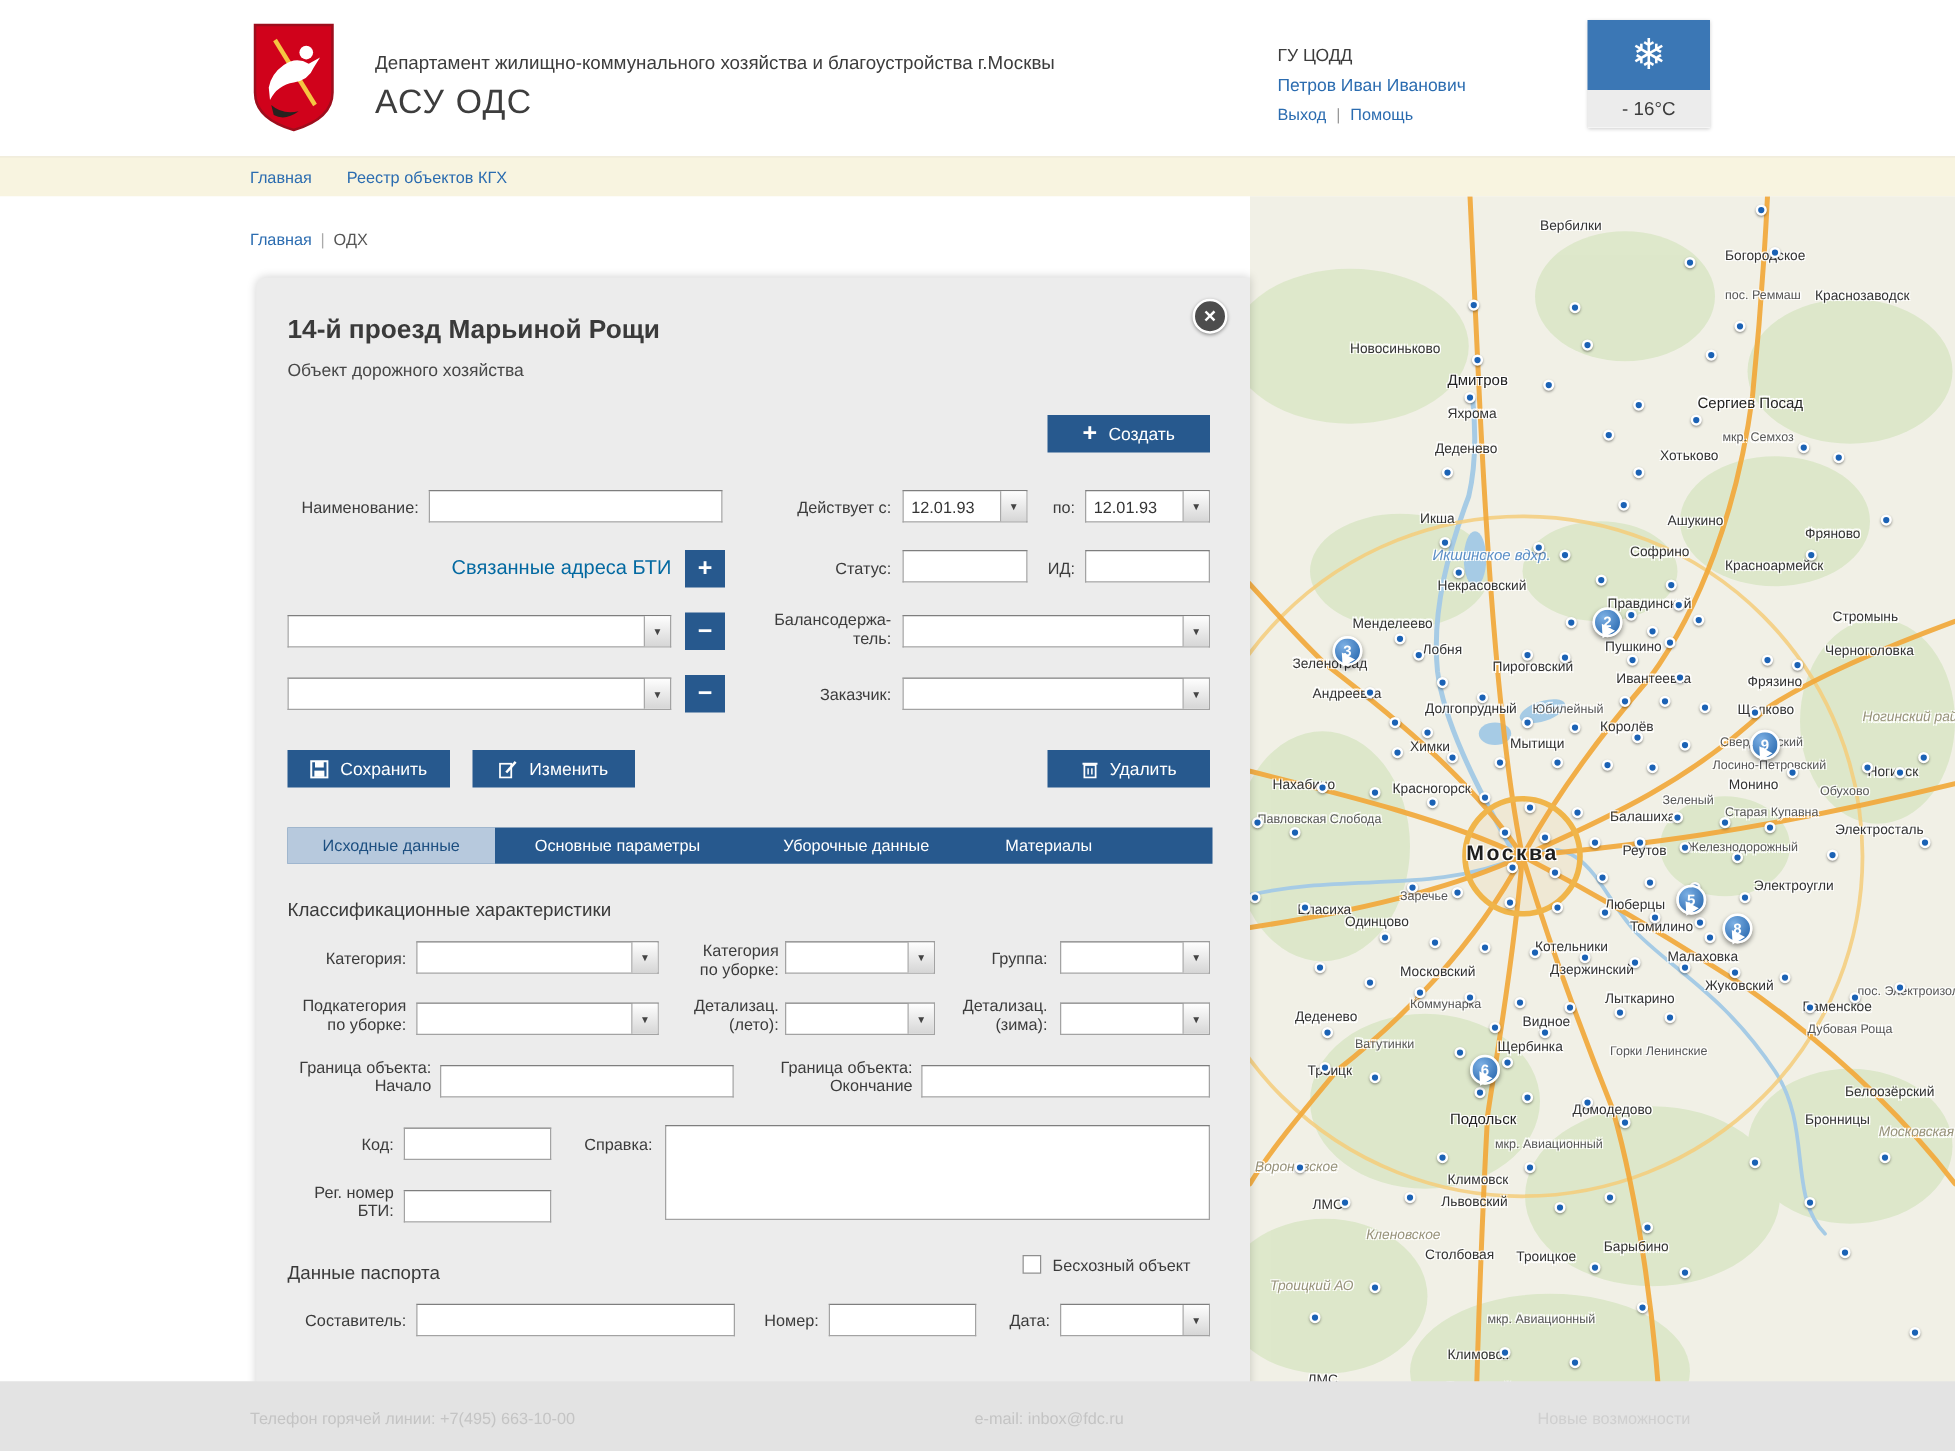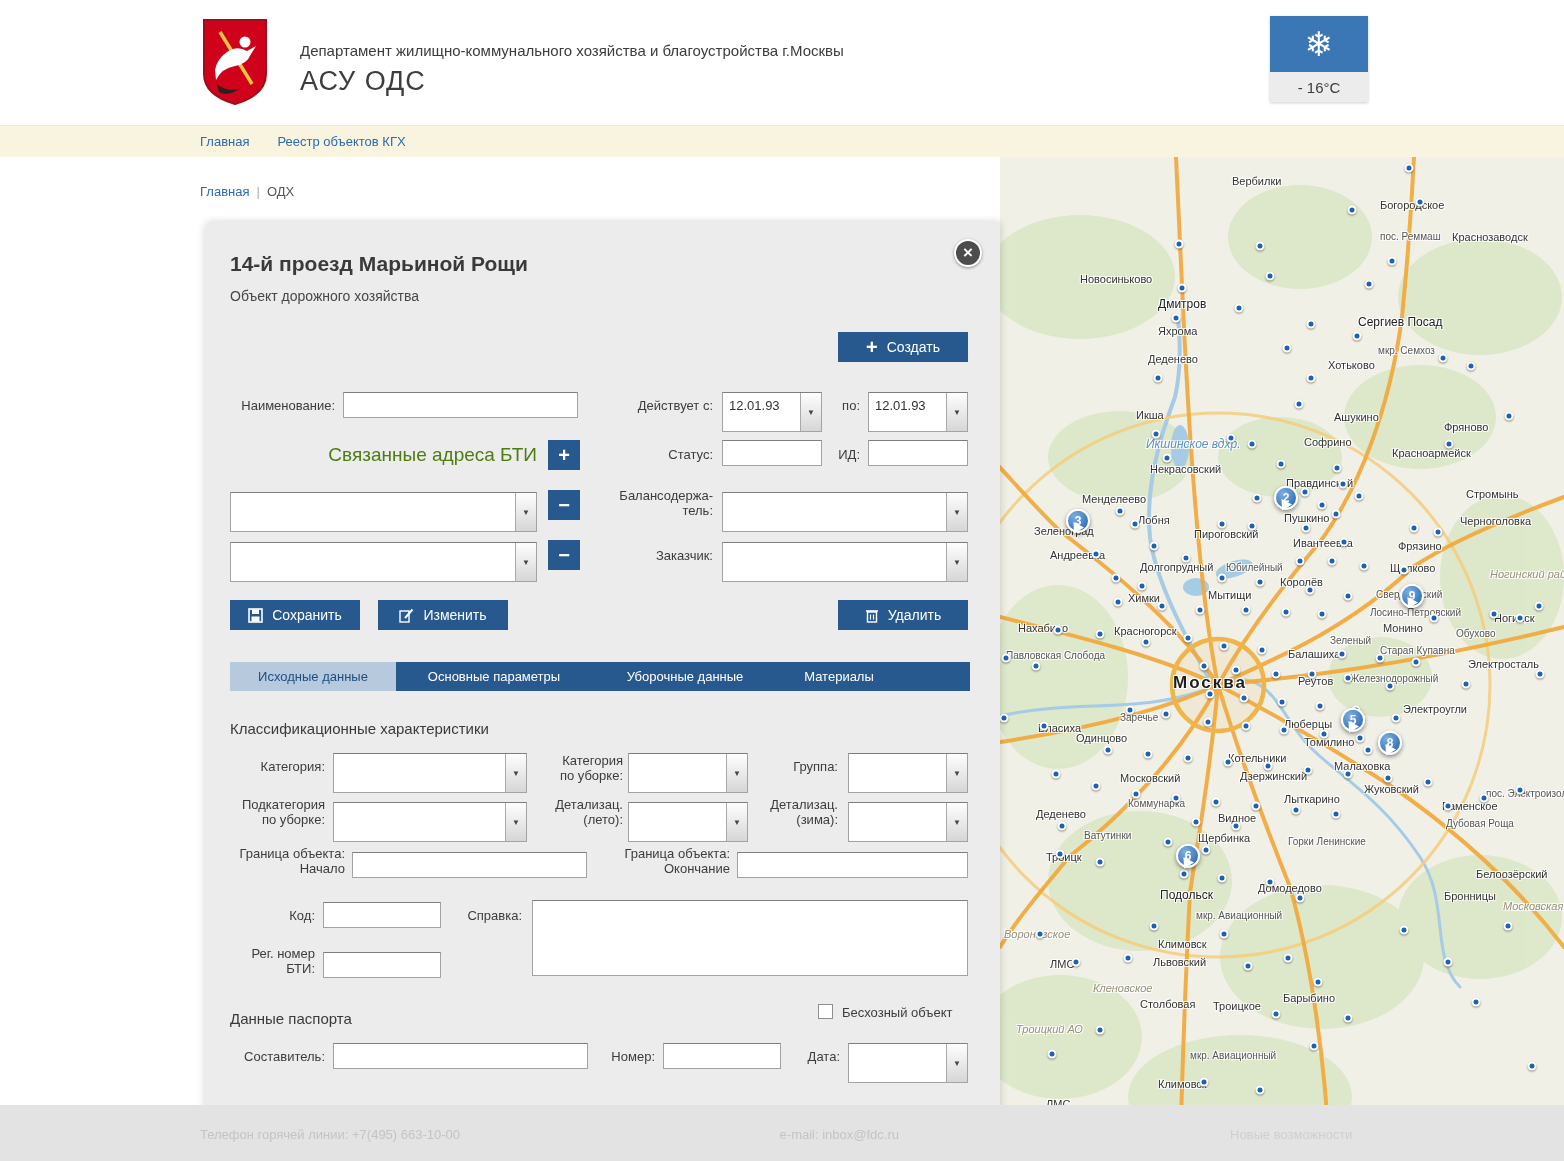--- a/index.html
+++ b/index.html
@@ -61,24 +61,24 @@
   .tabs1{left:25px;top:110px;width:352px}
   .tabs2{left:25px;top:440px;width:740px;height:29px}
 
   .btnb{position:absolute;height:30px;background:#27598e;color:#fff;font-size:14px;
     display:flex;align-items:center;justify-content:center;gap:9px;cursor:pointer}
   .btnb svg{flex:0 0 auto}
   .sq{position:absolute;width:32px;height:30px;background:#27598e;color:#fff;font-size:20px;font-weight:bold;
     display:flex;align-items:center;justify-content:center;cursor:pointer}
 
   .lbl{position:absolute;font-size:13px;color:#3c3c3c;text-align:right;line-height:15px}
-  .lbl-big{font-size:19px;color:#4d7c0f}
+  .lbl-big{font-size:16px;color:#0369a1}
   .inp{position:absolute;height:26px;background:#fff;border:1px solid #a3a3a3;border-top-color:#7e7e7e;padding:0 6px;font-size:13px;color:#333}
   .ta{position:absolute;background:#fff;border:1px solid #a3a3a3;border-top-color:#7e7e7e}
-  .sel{position:absolute;height:40px;background:#fff;border:1px solid #a3a3a3;border-top-color:#7e7e7e;display:flex;cursor:pointer}
+  .sel{position:absolute;height:26px;background:#fff;border:1px solid #a3a3a3;border-top-color:#7e7e7e;display:flex;cursor:pointer}
   .sel .val{flex:1;font-size:13px;color:#333;padding:5px 6px;overflow:hidden;white-space:nowrap}
   .sel .btn{width:21px;background:linear-gradient(#fefefe,#d6d6d6);border-left:1px solid #a9a9a9;
     display:flex;align-items:center;justify-content:center;font-size:8px;color:#444}
   .heading{position:absolute;font-size:15px;color:#3a3a3a}
   .cb{position:absolute;width:15px;height:15px;background:#fff;border:1px solid #8f8f8f;cursor:pointer}
   .cb-label{position:absolute;font-size:13px;color:#3c3c3c}
 
   
   .footer{position:absolute;left:0;top:1105px;width:1564px;height:56px;background:#e3e3e3;z-index:20}
   .footer span{position:absolute;top:22px;font-size:13px;color:#c4c4c4}
@@ -94,20 +94,27 @@
     <svg viewBox="0 0 66 88" width="66" height="88">
       <path d="M2,2 H64 V56 Q64,77 33,86 Q2,77 2,56 Z" fill="#d0021b" stroke="#9e0d1c" stroke-width="2"></path>
       <line x1="18" y1="14" x2="50" y2="66" stroke="#f5c542" stroke-width="3.5"></line>
       <path d="M14,62 Q20,50 33,48 Q45,46 49,36 L54,28 L45,33 Q35,27 25,34 Q15,41 13,52 Z" fill="#fff"></path>
       <circle cx="43" cy="24" r="5.5" fill="#fff"></circle>
       <path d="M15,66 q9,8 22,5 q-11,8 -20,3 Z" fill="#26221f"></path>
     </svg>
   </div>
   <div class="dept-line">Департамент жилищно-коммунального хозяйства и благоустройства г.Москвы</div>
   <div class="app-name">АСУ ОДС</div>
+  <div class="hdr-right">
+    <div class="hdr-org">ГУ ЦОДД</div>
+    <div><a>Петров Иван Иванович</a></div>
+    <div class="hdr-links">
+      <a>Выход</a><span class="hdr-sep">|</span><a>Помощь</a>
+    </div>
+  </div>
   <div class="weather">
     <div class="weather-top">
         <span>❄</span>
       </div>
     <div class="weather-temp">- 16°C</div>
   </div>
 </div>
 
 <div class="nav">
   <a>Главная</a>
@@ -178,21 +185,21 @@
       <div class="map-label big" style="left: 358px; top: 158px;">Сергиев Посад</div>
       <div class="map-label" style="left: 158px; top: 168px;">Яхрома</div>
       <div class="map-label small" style="left: 378px; top: 188px;">мкр. Семхоз</div>
       <div class="map-label" style="left: 148px; top: 196px;">Деденево</div>
       <div class="map-label" style="left: 328px; top: 202px;">Хотьково</div>
       <div class="map-label" style="left: 136px; top: 252px;">Икша</div>
       <div class="map-label" style="left: 334px; top: 254px;">Ашукино</div>
       <div class="map-label" style="left: 444px; top: 264px;">Фряново</div>
       <div class="map-label" style="left: 304px; top: 279px;">Софрино</div>
       <div class="map-label water" style="left: 146px; top: 280px;">Икшинское вдхр.</div>
-      <div class="map-label" style="left: 392px; top: 290px;">Красноармейск</div>
+      <div class="map-label" style="left: 380px; top: 290px;">Красноармейск</div>
       <div class="map-label" style="left: 150px; top: 306px;">Некрасовский</div>
       <div class="map-label" style="left: 286px; top: 320px;">Правдинский</div>
       <div class="map-label" style="left: 466px; top: 331px;">Стромынь</div>
       <div class="map-label" style="left: 82px; top: 336px;">Менделеево</div>
       <div class="map-label" style="left: 284px; top: 355px;">Пушкино</div>
       <div class="map-label" style="left: 460px; top: 358px;">Черноголовка</div>
       <div class="map-label" style="left: 138px; top: 357px;">Лобня</div>
       <div class="map-label" style="left: 34px; top: 368px;">Зеленоград</div>
       <div class="map-label" style="left: 194px; top: 371px;">Пироговский</div>
       <div class="map-label" style="left: 293px; top: 380px;">Ивантеевка</div>

